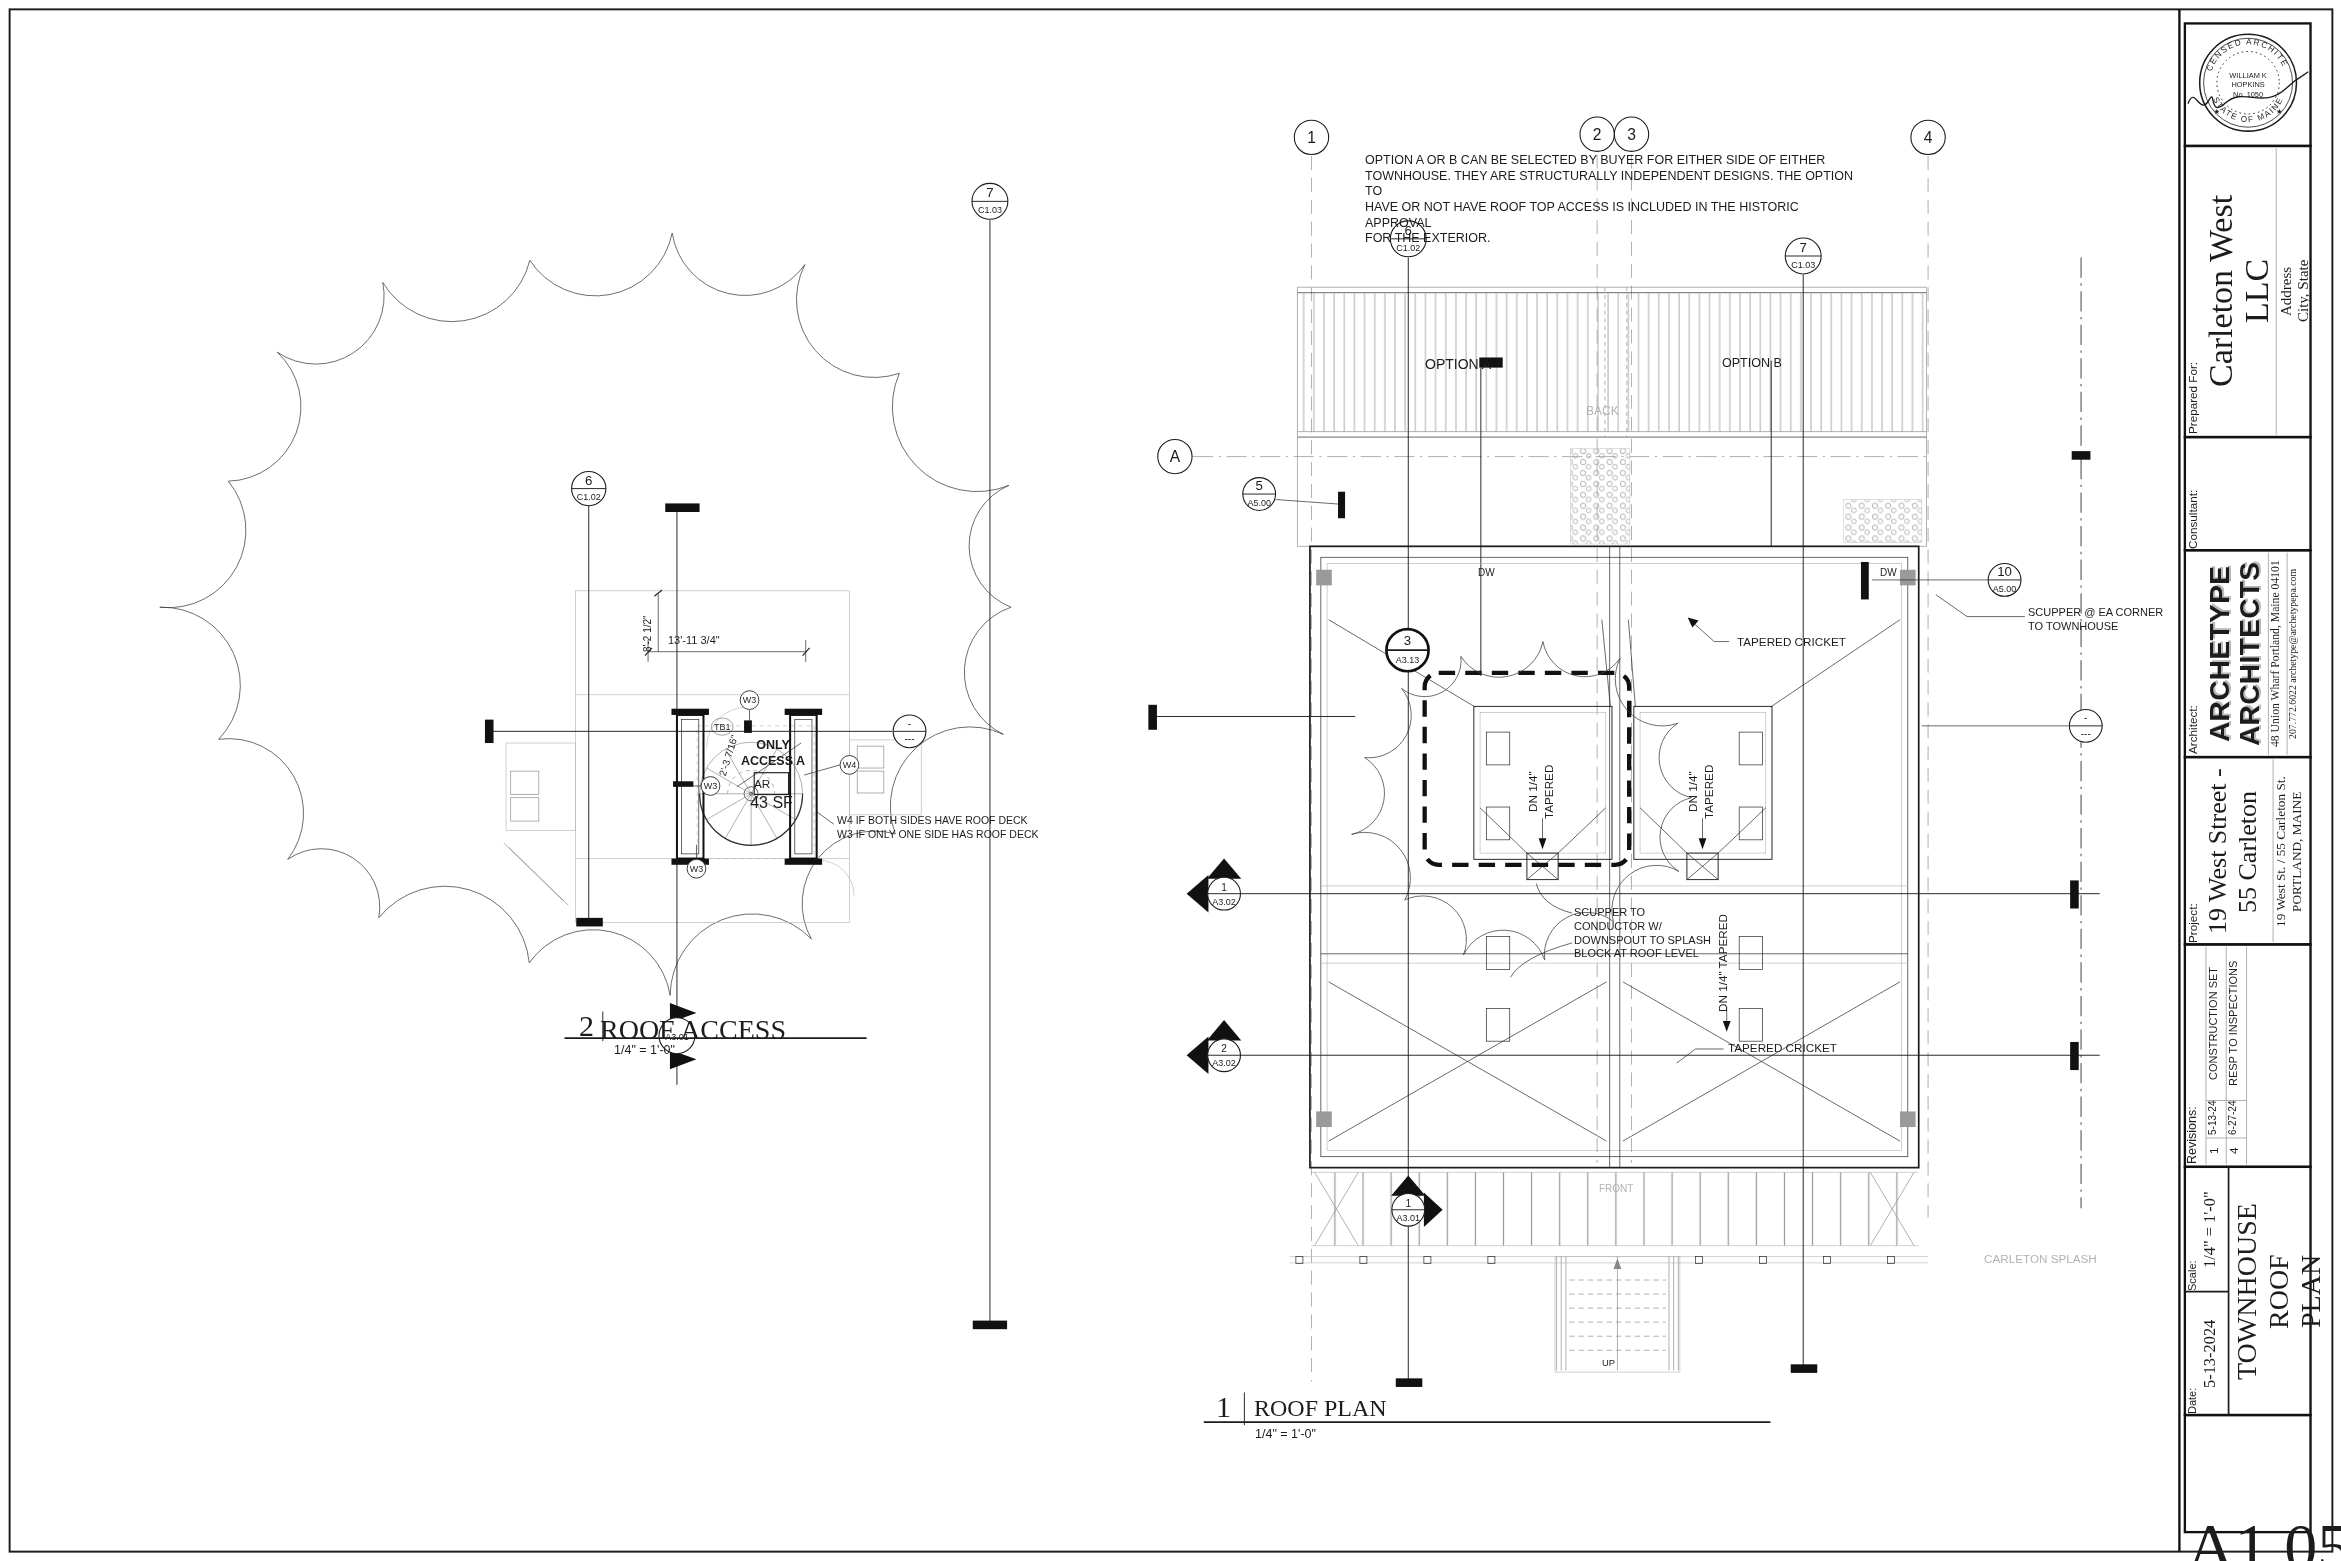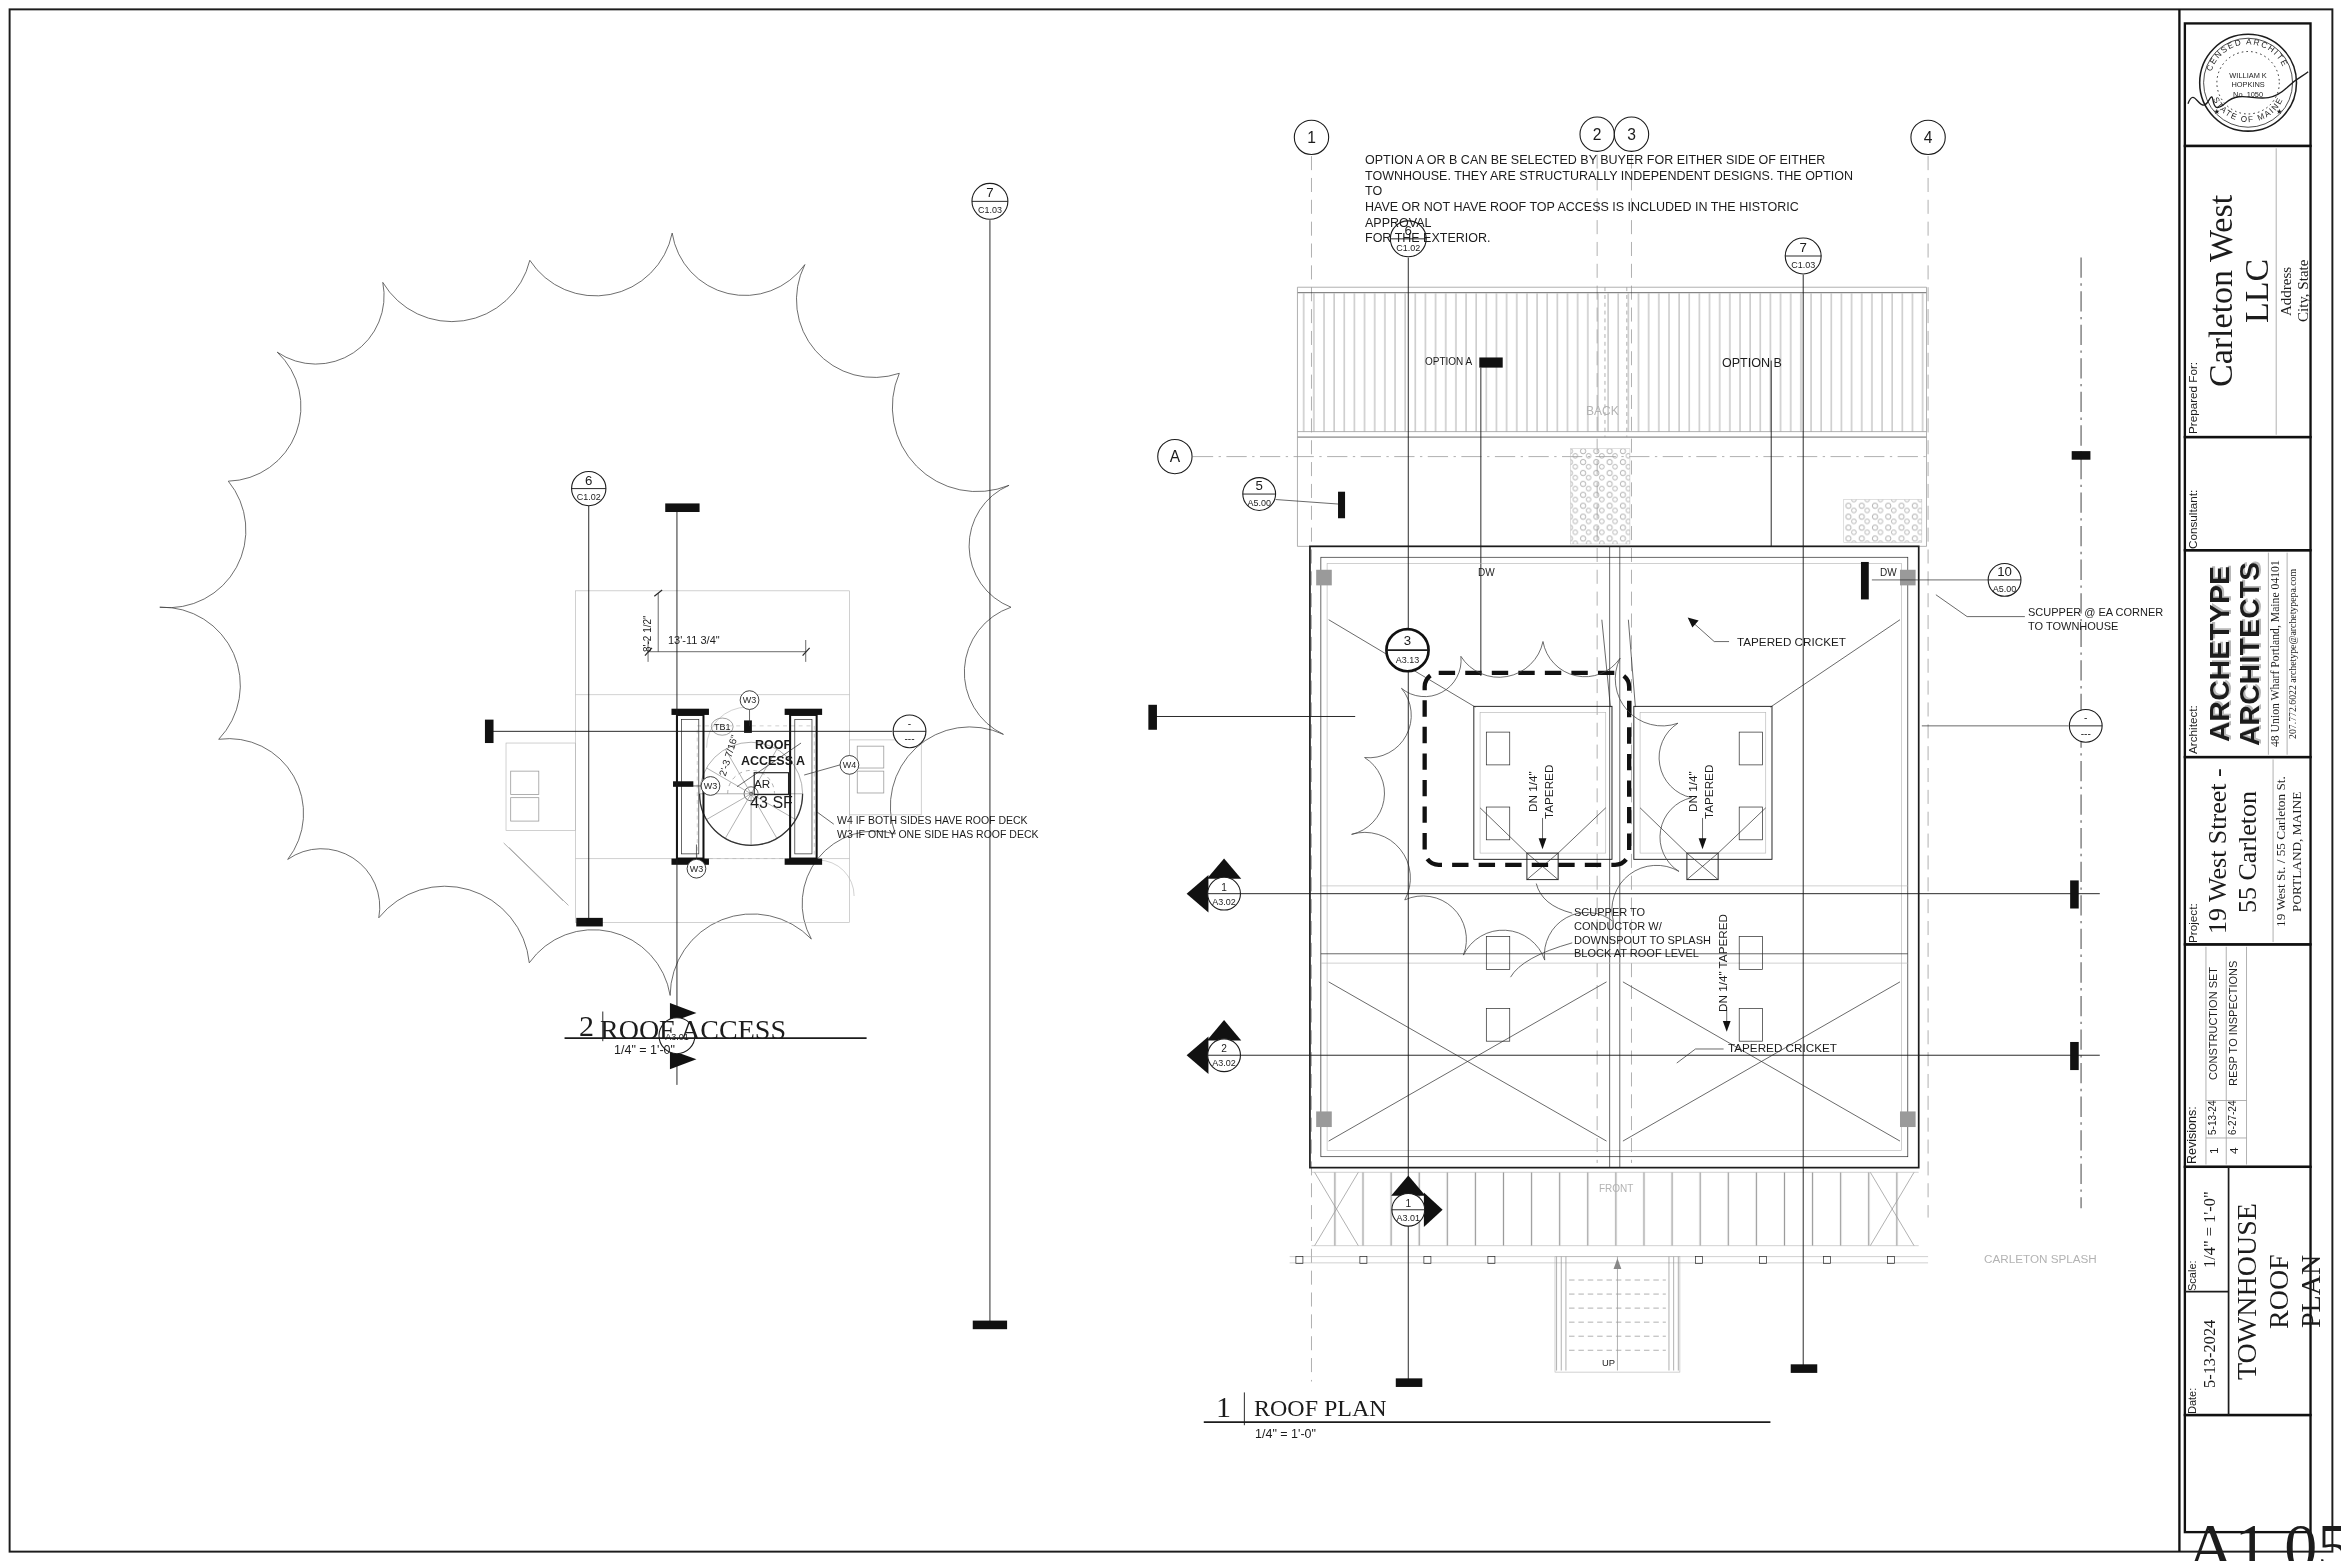--- a/index.html
+++ b/index.html
@@ -459,21 +459,21 @@
     <line x1="1594" y1="1784" x2="1594" y2="1826" class="k1"></line>
   </g>
 </svg>
 
 <div>
 
   <div class="hl" style="left:1365px;top:153px;width:500px;font-size:12.5px">OPTION A OR B CAN BE SELECTED BY BUYER FOR EITHER SIDE OF EITHER
 TOWNHOUSE. THEY ARE STRUCTURALLY INDEPENDENT DESIGNS. THE OPTION TO
 HAVE OR NOT HAVE ROOF TOP ACCESS IS INCLUDED IN THE HISTORIC APPROVAL
 FOR THE EXTERIOR.</div>
-  <div class="hl" style="left:1425px;top:356px;font-size:10px">OPTION A</div>
+  <div class="hl" style="left:1425px;top:356px;font-size:14px">OPTION A</div>
   <div class="hl" style="left:1722px;top:356px;font-size:12.5px">OPTION B</div>
   <div class="hl gray" style="left:1586px;top:404px;font-size:12px">BACK</div>
   <div class="hl" style="left:1478px;top:567px;font-size:10px">DW</div>
   <div class="hl" style="left:1880px;top:567px;font-size:10px">DW</div>
   <div class="hl" style="left:2028px;top:606px;font-size:11px">SCUPPER @ EA CORNER
 TO TOWNHOUSE</div>
   <div class="hl" style="left:1737px;top:635px;font-size:11.7px">TAPERED CRICKET</div>
   <div class="hl" style="left:1728px;top:1041px;font-size:11.7px">TAPERED CRICKET</div>
   <div class="vt vts ctr" style="left:1525px;top:748px;width:34px;height:87px;font-size:11.7px;line-height:1.35">DN 1/4"
 TAPERED</div>
@@ -484,21 +484,21 @@
 CONDUCTOR W/
 DOWNSPOUT TO SPLASH
 BLOCK AT ROOF LEVEL</div>
   <div class="hl gray" style="left:1599px;top:1183px;font-size:10px">FRONT</div>
   <div class="hl gray" style="left:1984px;top:1252px;font-size:11.7px">CARLETON SPLASH</div>
   <div class="hl" style="left:1602px;top:1357px;font-size:9.4px">UP</div>
   <div class="hl sf" style="left:1216px;top:1388px;font-size:30px">1</div>
   <div class="hl sf" style="left:1254px;top:1393px;font-size:24px">ROOF PLAN</div>
   <div class="hl" style="left:1255px;top:1427px;font-size:12.5px">1/4" = 1'-0"</div>
 
-  <div class="hl ctr bold" style="left:726px;top:737px;width:94px;font-size:12.5px;line-height:1.3">ROOF
+  <div class="hl ctr bold" style="left:726px;top:737px;width:94px;font-size:12.5px;line-height:1.3">ONLY
 ACCESS A</div>
   <div class="hl ctr" style="left:754px;top:777px;width:14px;font-size:11.7px">AR</div>
   <div class="hl ctr" style="left:748px;top:793px;width:47px;font-size:16px">43 SF</div>
   <div class="hl" style="left:668px;top:634px;font-size:11px">13'-11 3/4"</div>
   <div class="vt vts" style="left:642px;top:590px;width:15.6px;height:62px;font-size:10px">8'-2 1/2"</div>
   <div class="hl" style="left:717px;top:774px;font-size:10px;transform:rotate(-73deg);transform-origin:left top">2'-3 7/16"</div>
   <div class="hl" style="left:837px;top:814px;font-size:10.5px;line-height:1.3">W4 IF BOTH SIDES HAVE ROOF DECK
 W3 IF ONLY ONE SIDE HAS ROOF DECK</div>
   <div class="hl sf" style="left:579px;top:1007px;font-size:30px">2</div>
   <div class="hl sf" style="left:600px;top:1012px;font-size:28px">ROOF ACCESS</div>

